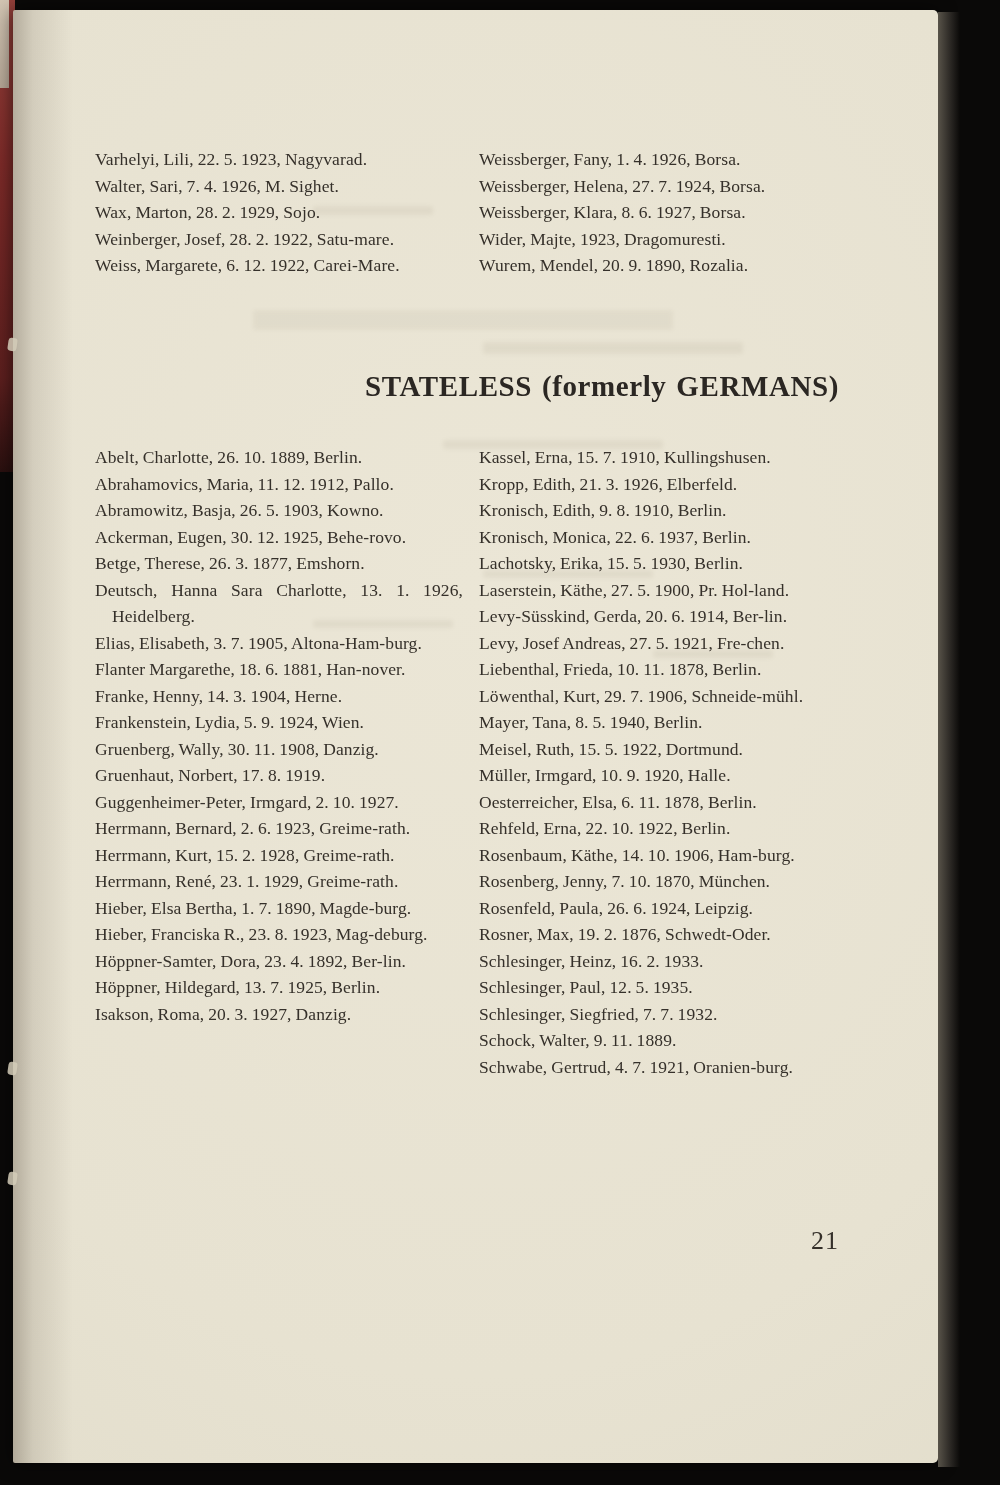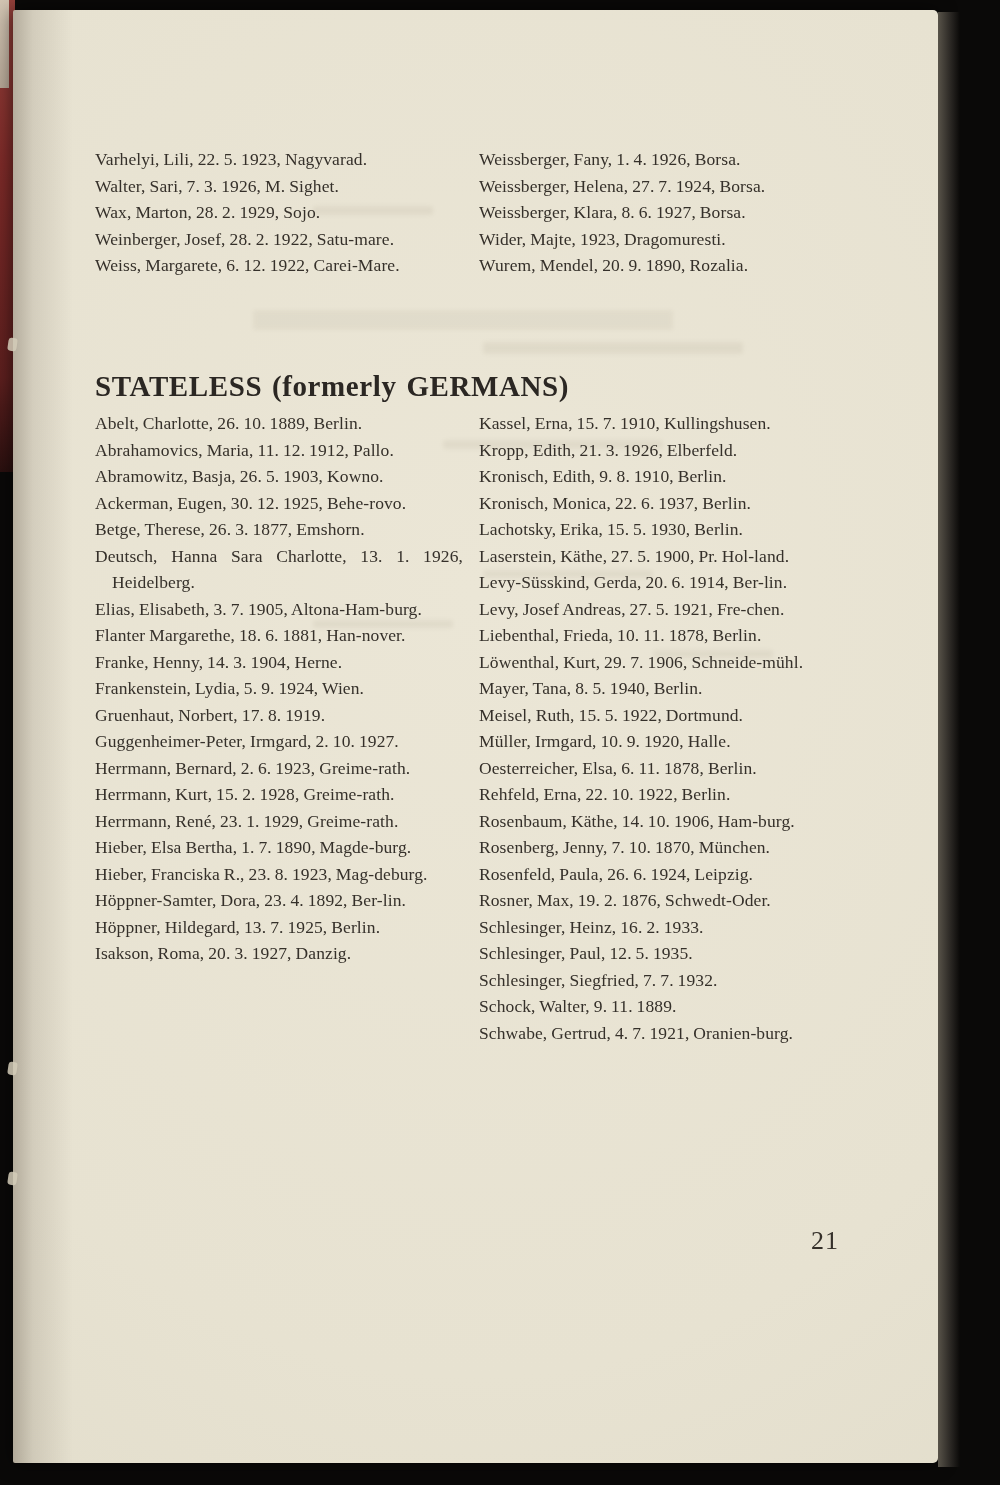--- a/index.html
+++ b/index.html
@@ -30,28 +30,28 @@
   .stitch { position:absolute; width:9px; height:13px; left:-5px;
     background:#d3ccb9; border-radius:3px; transform:rotate(8deg); opacity:.85; }
 
   
   .bleed { position:absolute; inset:0; pointer-events:none; }
   .bleed div { position:absolute; background:#7d725c; opacity:0.09; filter:blur(2px); border-radius:3px; }
 
   .cols { position:absolute; left:82px; width:752px;
     display:grid; grid-template-columns:368px 368px; column-gap:16px; }
   .cols-top  { top:136px; }
-  .cols-main { top:400px; }
+  .cols-main { top:434px; }
 
   .entry { font-size:17.5px; line-height:26.5px; color:#35302a;
     text-align:justify; padding-left:17px; text-indent:-17px;
     word-spacing:-0.5px; letter-spacing:0.1px; }
 
-  .heading { position:absolute; left:82px; top:360px; width:752px;
-    text-align:left; font-size:29px; font-weight:bold; color:#2b2723;
+  .heading { position:absolute; left:74px; top:360px; width:752px;
+    text-align:right; font-size:29px; font-weight:bold; color:#2b2723;
     letter-spacing:0.6px; word-spacing:2px; }
 
   .page-number { position:absolute; left:798px; top:1216px;
     font-size:26px; color:#35302a; letter-spacing:1px; }
 </style>
 </head>
 <body>
 
 <div class="scene">
 
@@ -70,21 +70,21 @@
       <div style="left:470px; top:332px; width:260px; height:12px;"></div>
       <div style="left:430px; top:430px; width:220px; height:9px;"></div>
       <div style="left:470px; top:560px; width:170px; height:8px;"></div>
       <div style="left:300px; top:610px; width:140px; height:8px;"></div>
       <div style="left:640px; top:640px; width:120px; height:8px;"></div>
     </div>
 
     <div class="cols cols-top">
       <div class="col">
           <p class="entry">Varhelyi, Lili, 22. 5. 1923, Nagyvarad.</p>
-          <p class="entry">Walter, Sari, 7. 3. 1926, M. Sighet.</p>
+          <p class="entry">Walter, Sari, 7. 4. 1926, M. Sighet.</p>
           <p class="entry">Wax, Marton, 28. 2. 1929, Sojo.</p>
           <p class="entry">Weinberger, Josef, 28. 2. 1922, Satu-mare.</p>
           <p class="entry">Weiss, Margarete, 6. 12. 1922, Carei-Mare.</p>
         </div>
       <div class="col">
           <p class="entry">Weissberger, Fany, 1. 4. 1926, Borsa.</p>
           <p class="entry">Weissberger, Helena, 27. 7. 1924, Borsa.</p>
           <p class="entry">Weissberger, Klara, 8. 6. 1927, Borsa.</p>
           <p class="entry">Wider, Majte, 1923, Dragomuresti.</p>
           <p class="entry">Wurem, Mendel, 20. 9. 1890, Rozalia.</p>
@@ -98,20 +98,21 @@
           <p class="entry">Abelt, Charlotte, 26. 10. 1889, Berlin.</p>
           <p class="entry">Abrahamovics, Maria, 11. 12. 1912, Pallo.</p>
           <p class="entry">Abramowitz, Basja, 26. 5. 1903, Kowno.</p>
           <p class="entry">Ackerman, Eugen, 30. 12. 1925, Behe-rovo.</p>
           <p class="entry">Betge, Therese, 26. 3. 1877, Emshorn.</p>
           <p class="entry">Deutsch, Hanna Sara Charlotte, 13. 1. 1926, Heidelberg.</p>
           <p class="entry">Elias, Elisabeth, 3. 7. 1905, Altona-Ham-burg.</p>
           <p class="entry">Flanter Margarethe, 18. 6. 1881, Han-nover.</p>
           <p class="entry">Franke, Henny, 14. 3. 1904, Herne.</p>
           <p class="entry">Frankenstein, Lydia, 5. 9. 1924, Wien.</p>
+          <p class="entry">Gruenberg, Wally, 30. 11. 1908, Danzig.</p>
           <p class="entry">Gruenhaut, Norbert, 17. 8. 1919.</p>
           <p class="entry">Guggenheimer-Peter, Irmgard, 2. 10. 1927.</p>
           <p class="entry">Herrmann, Bernard, 2. 6. 1923, Greime-rath.</p>
           <p class="entry">Herrmann, Kurt, 15. 2. 1928, Greime-rath.</p>
           <p class="entry">Herrmann, René, 23. 1. 1929, Greime-rath.</p>
           <p class="entry">Hieber, Elsa Bertha, 1. 7. 1890, Magde-burg.</p>
           <p class="entry">Hieber, Franciska R., 23. 8. 1923, Mag-deburg.</p>
           <p class="entry">Höppner-Samter, Dora, 23. 4. 1892, Ber-lin.</p>
           <p class="entry">Höppner, Hildegard, 13. 7. 1925, Berlin.</p>
           <p class="entry">Isakson, Roma, 20. 3. 1927, Danzig.</p>

